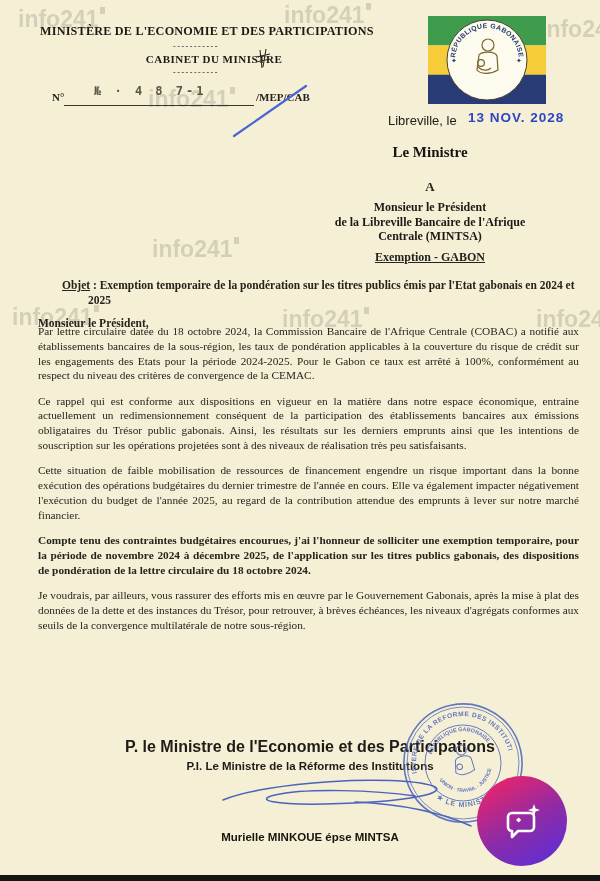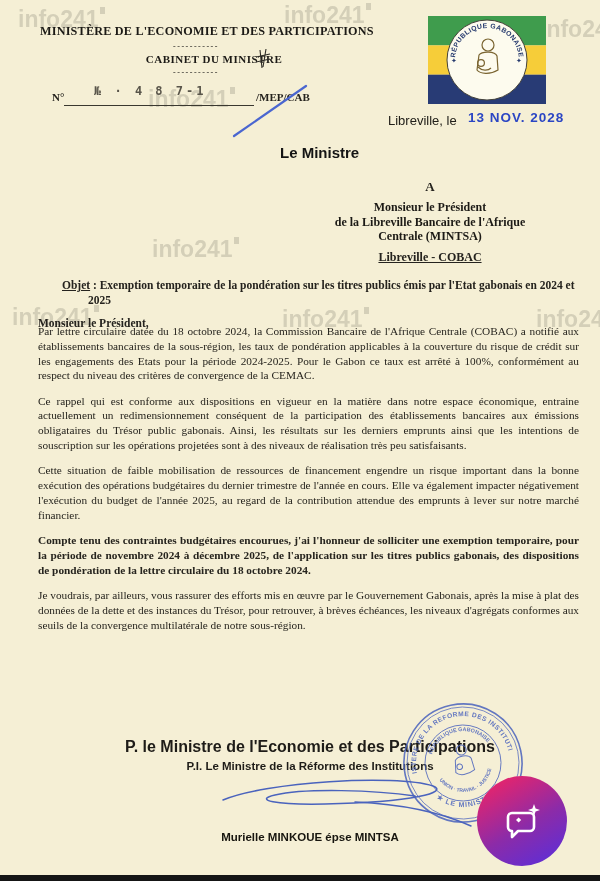--- a/index.html
+++ b/index.html
@@ -19,22 +19,22 @@
            font-size:11px;letter-spacing:.5px;color:#1c1a16;}
   .numero-label{left:52px;top:91px;font-weight:bold;font-size:11px;}
   .numero-stamp{left:94px;top:84px;font-family:"DejaVu Sans Mono",monospace;
                 font-weight:bold;font-size:12px;letter-spacing:3px;color:#59554a;}
   .numero-line{left:64px;top:105px;width:190px;height:1px;background:#3a382f;}
   .numero-suffix{left:256px;top:91px;font-weight:bold;font-size:11px;}
   
   .place{left:388px;top:113px;font-family:"Liberation Sans",sans-serif;font-size:13px;color:#22201a;}
   .datestamp{left:468px;top:110px;font-family:"Liberation Sans",sans-serif;font-weight:bold;
              font-size:13.5px;letter-spacing:1px;color:#2b46c4;white-space:nowrap;}
-  .sender{left:280px;top:144px;width:300px;text-align:left;
-          font-family:Liberation Sans, sans-serif;font-weight:bold;font-size:15px;color:#141414;}
+  .sender{left:280px;top:144px;width:300px;text-align:center;
+          font-family:Liberation Serif, serif;font-weight:bold;font-size:15px;color:#141414;}
   .to-label{left:280px;top:179px;width:300px;text-align:center;font-weight:bold;font-size:13px;}
   .recipient{left:280px;top:200px;width:300px;text-align:center;font-weight:bold;
              font-size:12px;line-height:14.5px;color:#1c1a16;}
   .city{left:280px;top:250px;width:300px;text-align:center;font-weight:bold;
         font-size:12px;text-decoration:underline;}
   
   .subject{left:38px;top:278px;width:541px;font-weight:bold;font-size:11.5px;
            line-height:14.5px;padding-left:50px;text-indent:-50px;box-sizing:border-box;}
   .subject .u{text-decoration:underline;margin-left:24px;}
   .salutation{left:38px;top:317px;font-weight:bold;font-size:11.5px;}
@@ -115,21 +115,21 @@
 <div class="abs place">Libreville, le</div>
 <div class="abs datestamp">13 NOV. 2028</div>
 
 <div class="abs sender">Le Ministre</div>
 <div class="abs to-label">A</div>
 <div class="abs recipient">
   <div>Monsieur le Président</div>
   <div>de la Libreville Bancaire de l'Afrique</div>
   <div>Centrale (MINTSA)</div>
 </div>
-<div class="abs city">Libreville - COBAC</div>
+<div class="abs city">Exemption - GABON</div>
 
 <div class="abs subject">
   <span class="u">Objet</span><span> : </span><span>Exemption temporaire de la pondération sur les titres publics émis par l'Etat gabonais en 2024 et 2025</span>
 </div>
 
 <div class="abs salutation">Monsieur le Président,</div>
 
 <div class="abs bodytext">
   <p>Par lettre circulaire datée du 18 octobre 2024, la Commission Bancaire de l'Afrique Centrale (COBAC) a notifié aux établissements bancaires de la sous-région, les taux de pondération applicables à la couverture du risque de crédit sur les engagements des Etats pour la période 2024-2025. Pour le Gabon ce taux est arrêté à 100%, conformément au respect du niveau des critères de convergence de la CEMAC.</p>
   <p>Ce rappel qui est conforme aux dispositions en vigueur en la matière dans notre espace économique, entraine actuellement un redimensionnement conséquent de la participation des établissements bancaires aux émissions obligataires du Trésor public gabonais. Ainsi, les résultats sur les derniers emprunts ainsi que les intentions de souscription sur les opérations projetées sont à des niveaux de réalisation très peu satisfaisants.</p>

